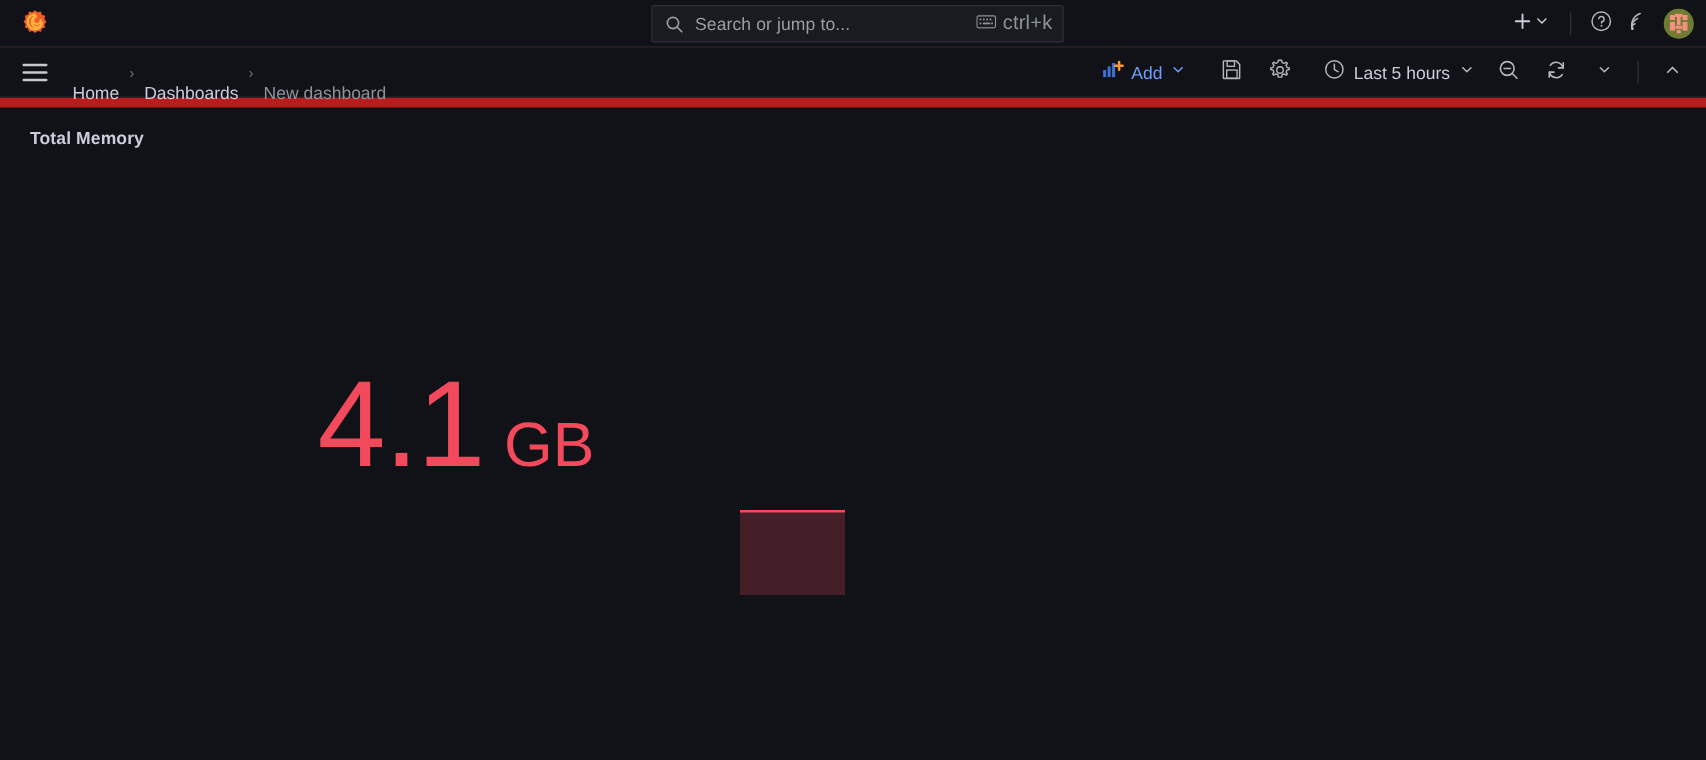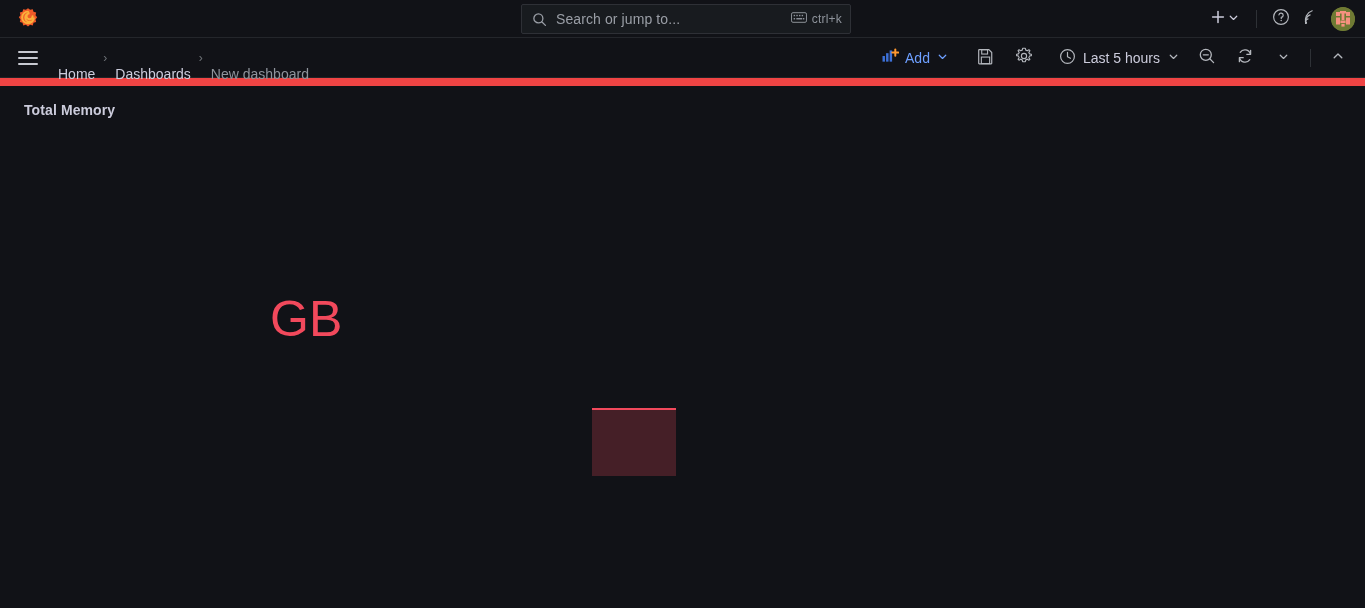--- a/index.html
+++ b/index.html
@@ -5,21 +5,21 @@
   * { box-sizing: border-box; margin: 0; padding: 0; }
 
   html, body {
     width: 1365px;
     height: 608px;
     background: #111217;
     font-family: "Liberation Sans", sans-serif;
     overflow: hidden;
   }
 
-  .app { position: relative; width: 1365px; height: 608px; background: #ef4444; }
+  .app { position: relative; width: 1365px; height: 608px; background: #b91c1c; }
 
   
   .topnav {
     position: absolute; top: 0; left: 0;
     width: 1365px; height: 38px;
     background: #111217;
     border-bottom: 1px solid #24262b;
     display: flex; align-items: center;
   }
 
@@ -46,21 +46,21 @@
   .search-placeholder {
     flex: 1 1 auto;
     font-size: 14px;
     color: #9a9ea6;
     letter-spacing: .1px;
     white-space: nowrap;
   }
   .kbd-badge {
     flex: 0 0 auto;
     display: flex; align-items: center; gap: 5px;
-    font-size: 12px; color: #8e939b;
+    font-size: 16px; color: #8e939b;
   }
   .kbd-badge .kbd-text { letter-spacing: .2px; }
 
   .topnav-right {
     position: absolute; right: 10px; top: 0;
     height: 38px;
     display: flex; align-items: center; gap: 0;
   }
   .nav-plus {
     display: flex; align-items: center; gap: 1px;
@@ -396,20 +396,21 @@
     </div>
   </div>
 
   <div class="panel">
 
     <div class="panel-title">Total Memory</div>
 
     <div class="stat-body">
 
       <div class="stat-value">
+        <span class="stat-number">4.1</span>
         <span class="stat-unit">GB</span>
       </div>
 
       <div class="sparkline"></div>
 
     </div>
   </div>
 
 </div>
 

